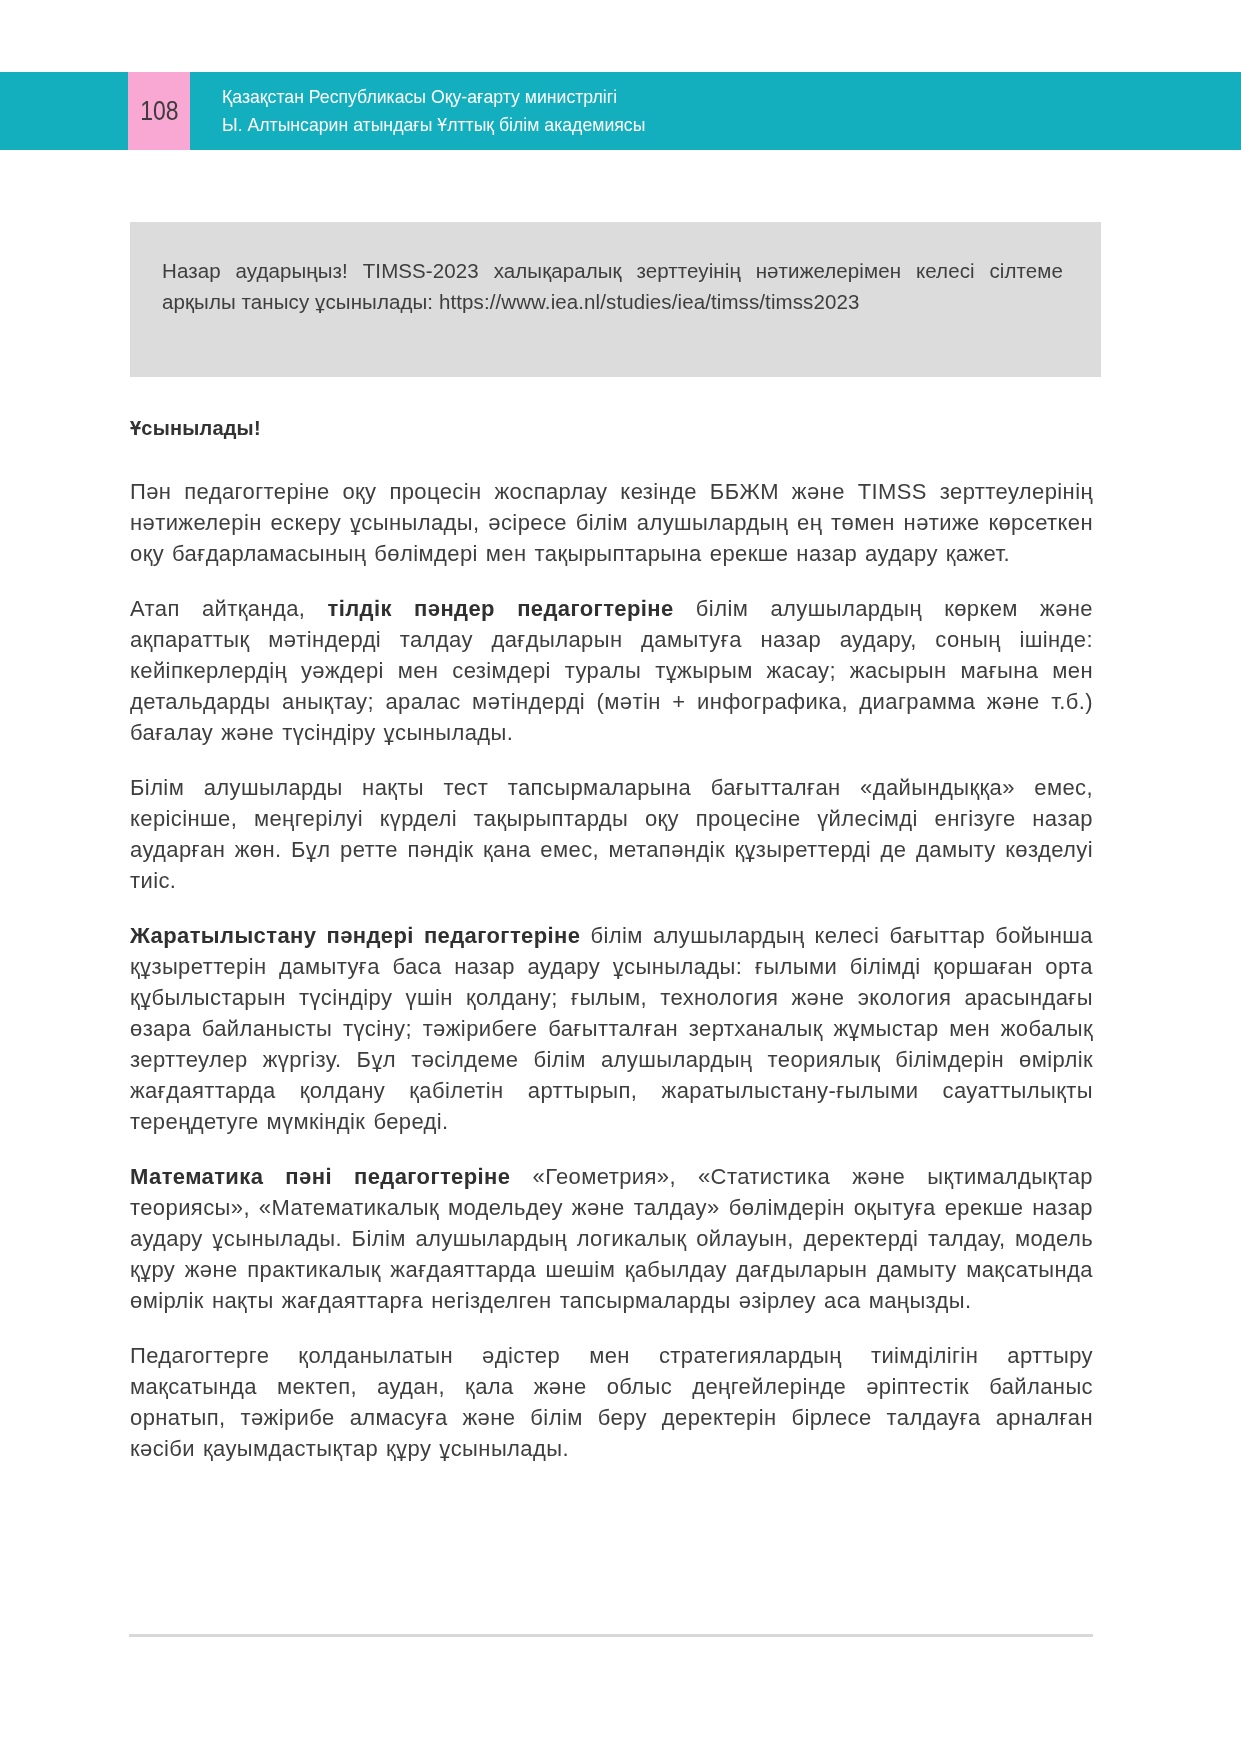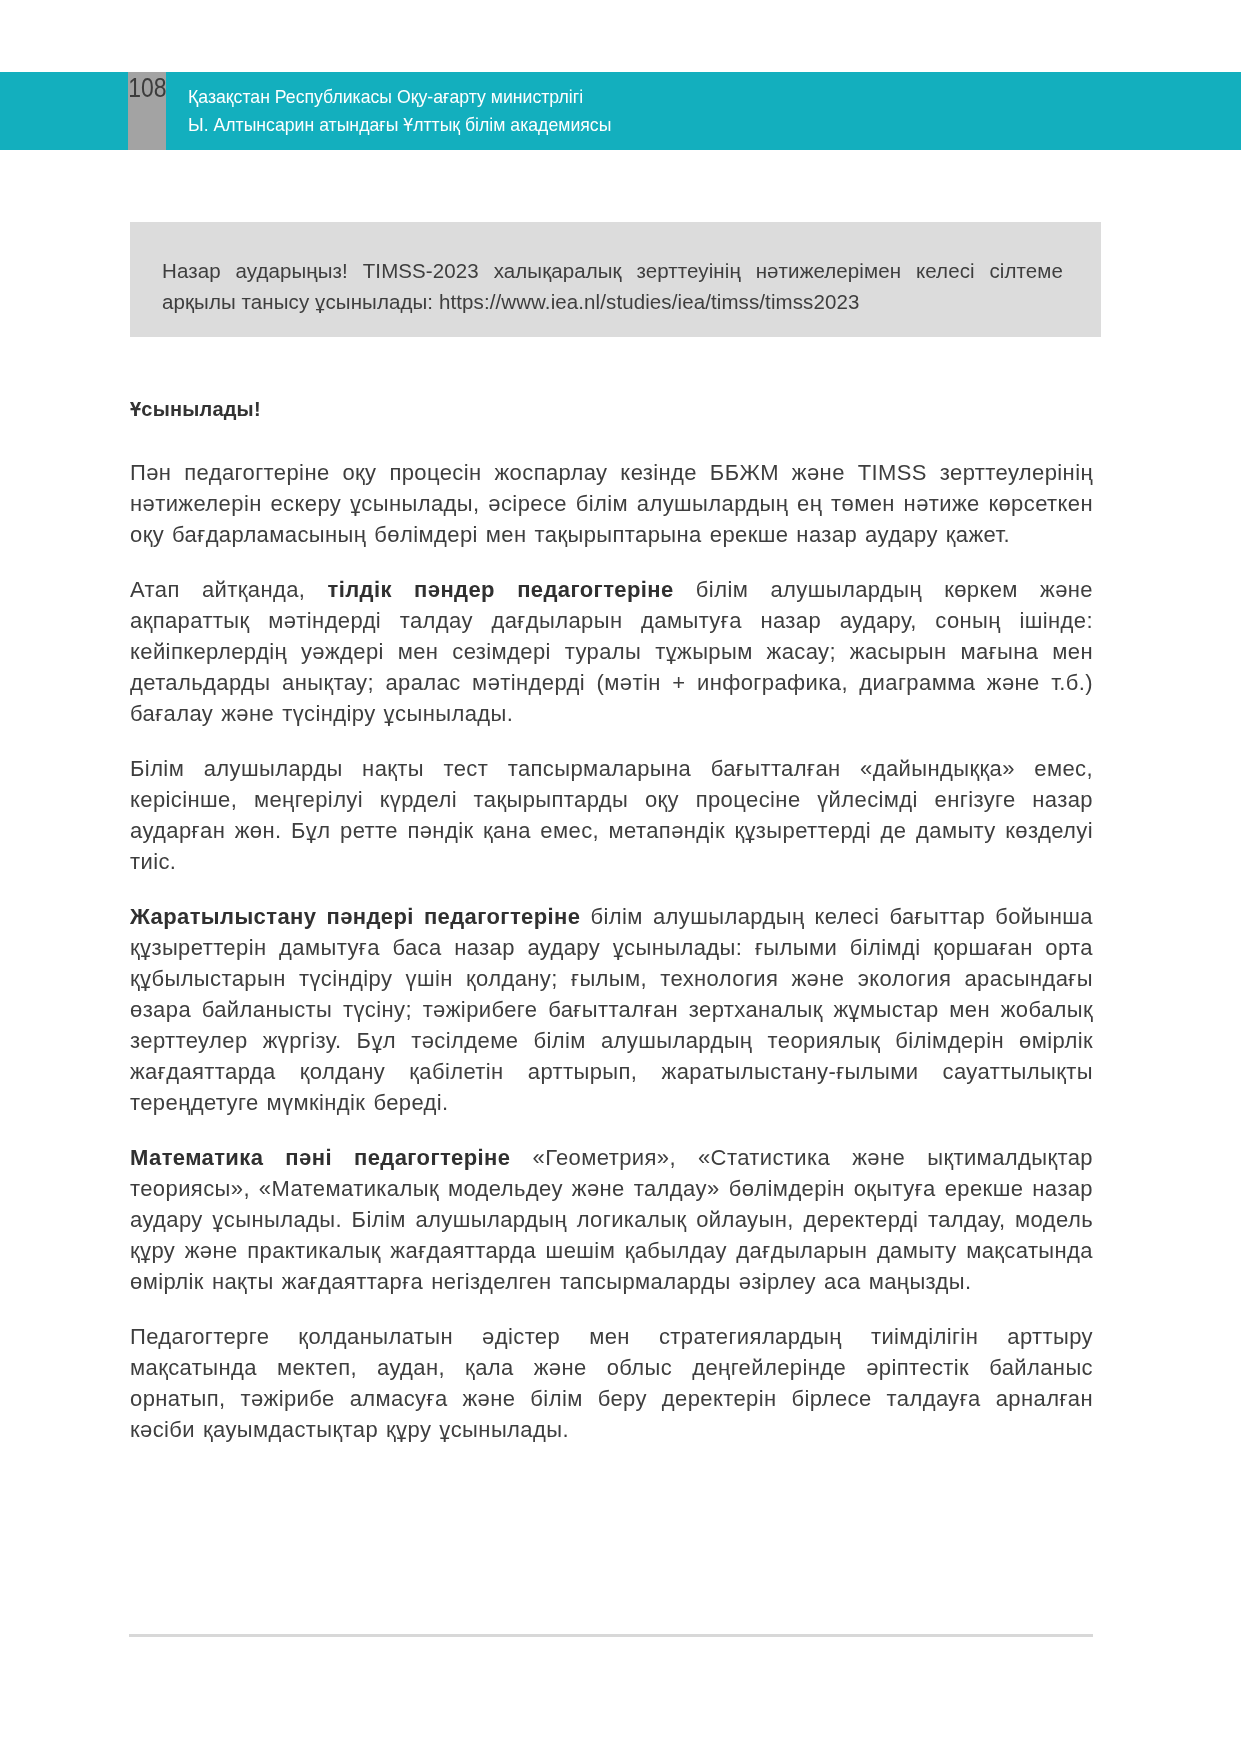--- a/index.html
+++ b/index.html
@@ -23,40 +23,40 @@
     left: 0;
     width: 100%;
     height: 78px;
     display: flex;
   }
   .header-block-left {
     width: 128px;
     background: #13AFBE;
   }
   .header-gap {
-    width: 38px;
-    background: #a3a3a3;
+    width: 62px;
+    background: #f9a8d4;
     display: flex;
-    align-items: flex-start;
+    align-items: center;
     justify-content: center;
   }
   .page-number {
     font-size: 28px;
     color: #3c3c3c;
     transform: scaleX(0.82);
     white-space: nowrap;
   }
   .header-block-right {
     flex: 1;
     background: #13AFBE;
     color: #ffffff;
     display: flex;
     flex-direction: column;
     justify-content: center;
-    padding-left: 22px;
+    padding-left: 32px;
     gap: 6px;
   }
   .header-line {
     font-size: 19px;
     line-height: 22px;
     transform: scaleX(0.93);
     transform-origin: 0 50%;
     white-space: nowrap;
   }
 
@@ -74,22 +74,22 @@
     letter-spacing: 0.4px;
     word-spacing: 1.5px;
   }
   .content p { margin: 0 0 24px 0; }
   p.intro { margin-bottom: 27px; }
 
   .callout {
     box-sizing: border-box;
     width: 971px;
     background: #dcdcdc;
-    padding: 33px 38px 20px 32px;
-    margin: 0 0 58px 0;
+    padding: 33px 38px 60px 32px;
+    margin: 0 0 37px 0;
     font-size: 20.5px;
     letter-spacing: 0.1px;
     word-spacing: normal;
     line-height: 31px;
     text-align: justify;
   }
   .callout .url { color: #3e3e3e; text-decoration: none; }
 
   .section-heading {
     font-size: 20px;

